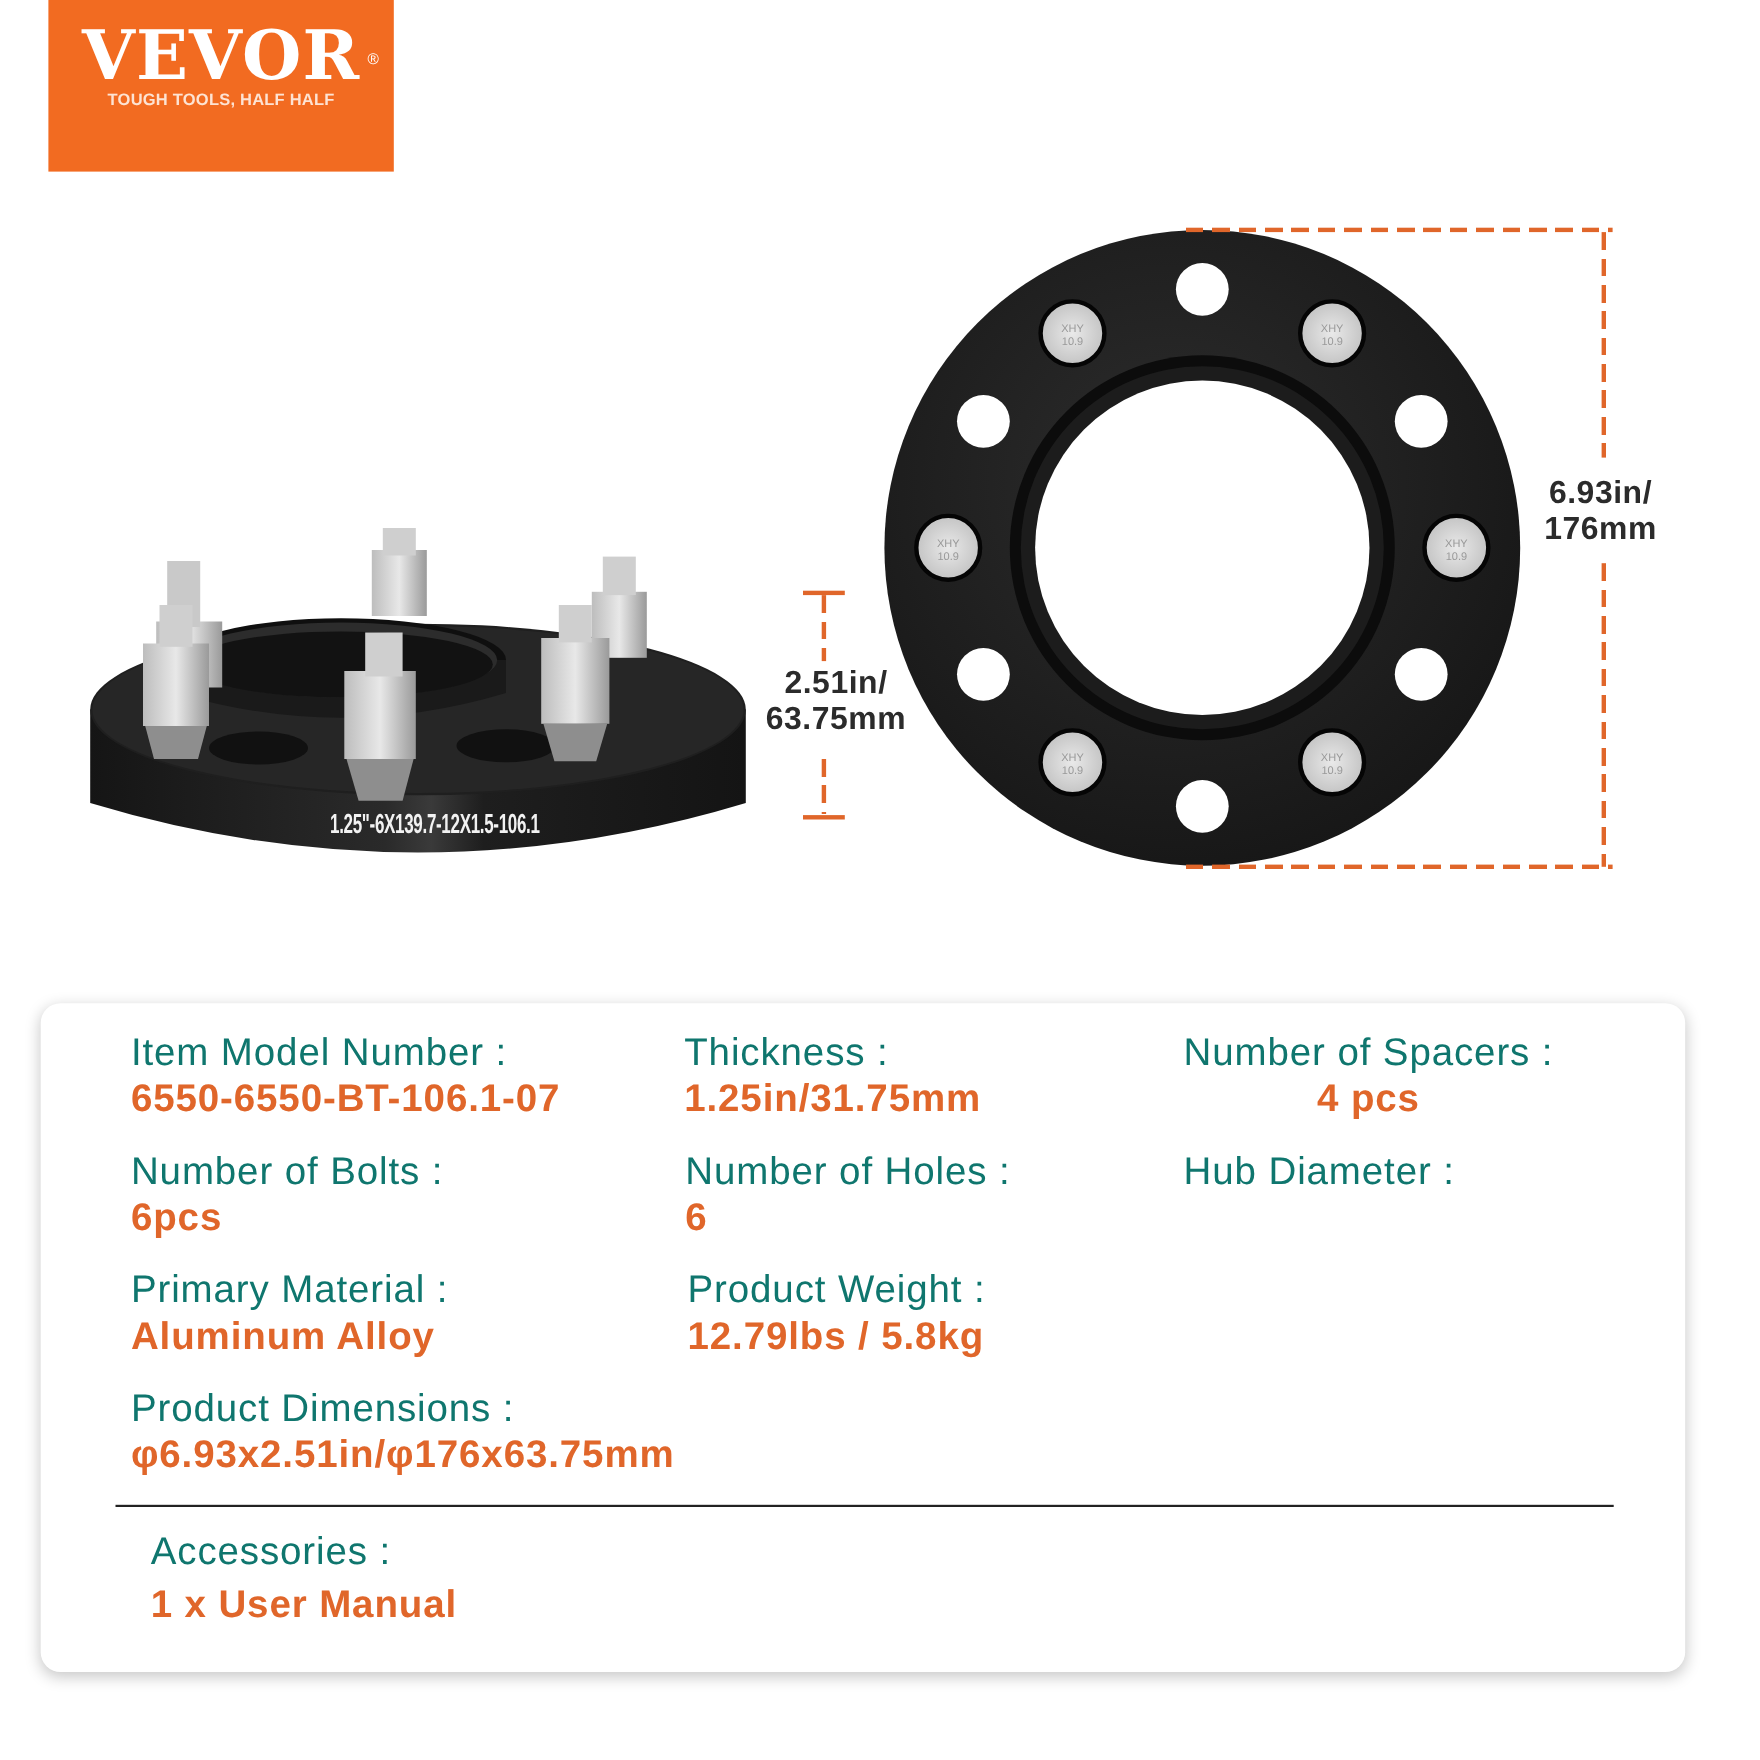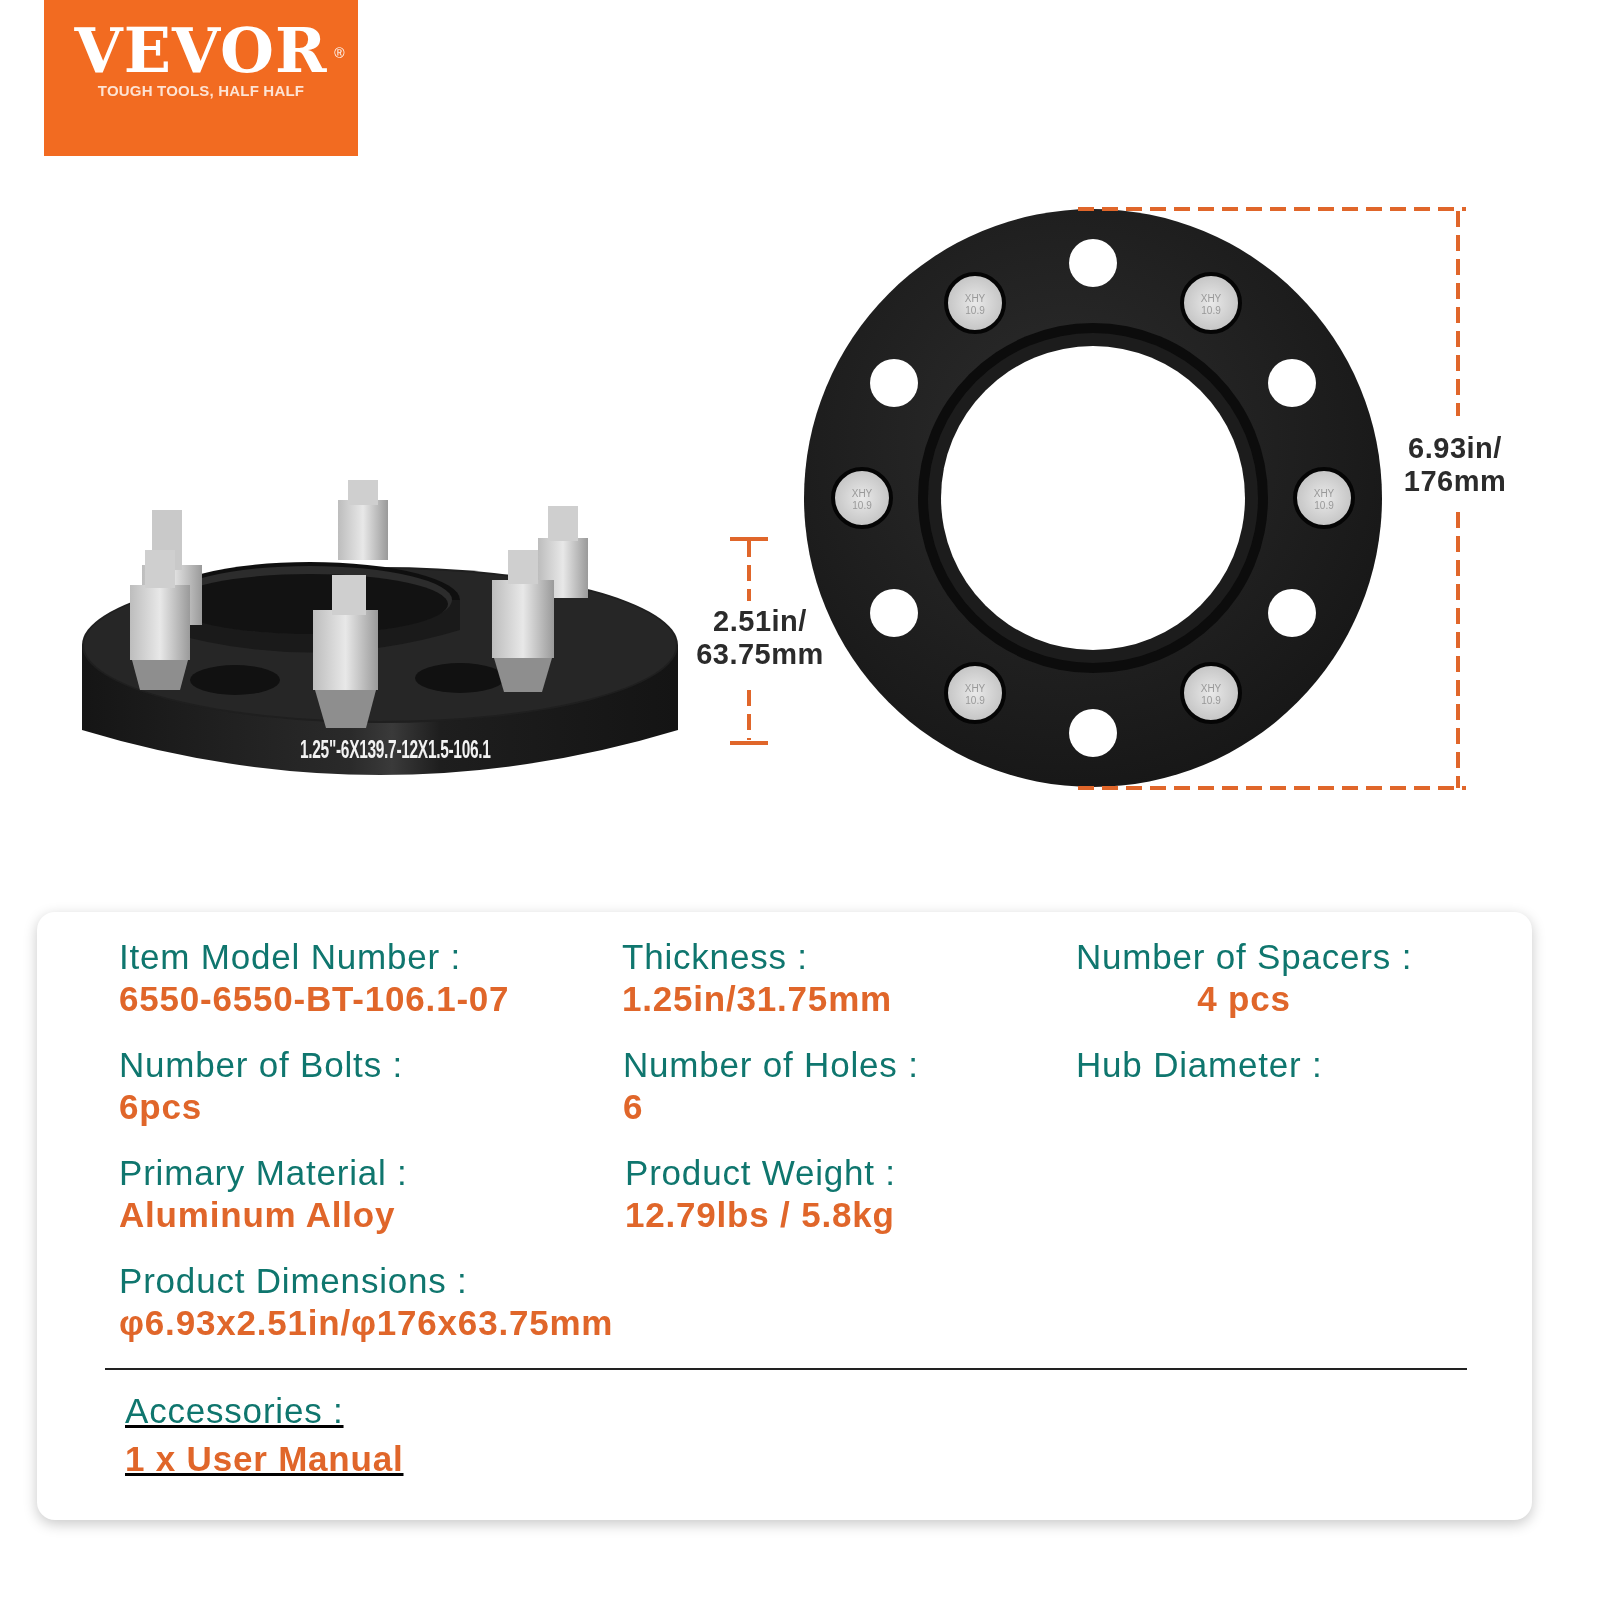--- a/index.html
+++ b/index.html
@@ -216,17 +216,17 @@
     <div class="v">12.79lbs / 5.8kg</div>
   </div>
 
   <div class="spec" style="left:82px; top:348px;">
     <div class="k">Product Dimensions :</div>
     <div class="v">φ6.93x2.51in/φ176x63.75mm</div>
   </div>
 
   <div class="divider"></div>
 
-  <div class="spec" style="left:88px; top:478px;text-decoration:underline;">
+  <div class="spec" style="left:100px; top:478px;">
     <div class="k">Accessories :</div>
     <div class="v" style="margin-top:6px;">1 x User Manual</div>
   </div>
 </div>
 
 </body></html>

